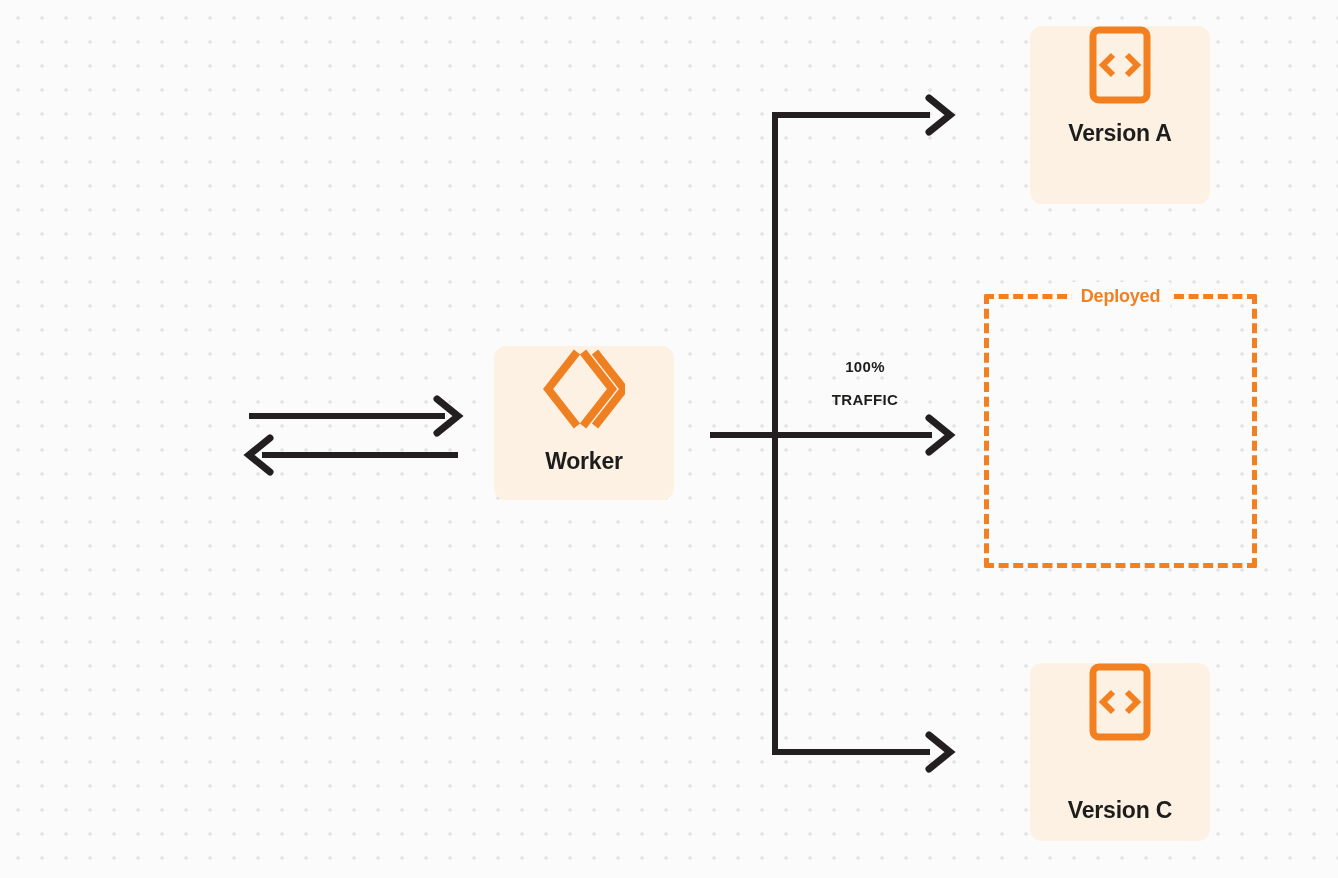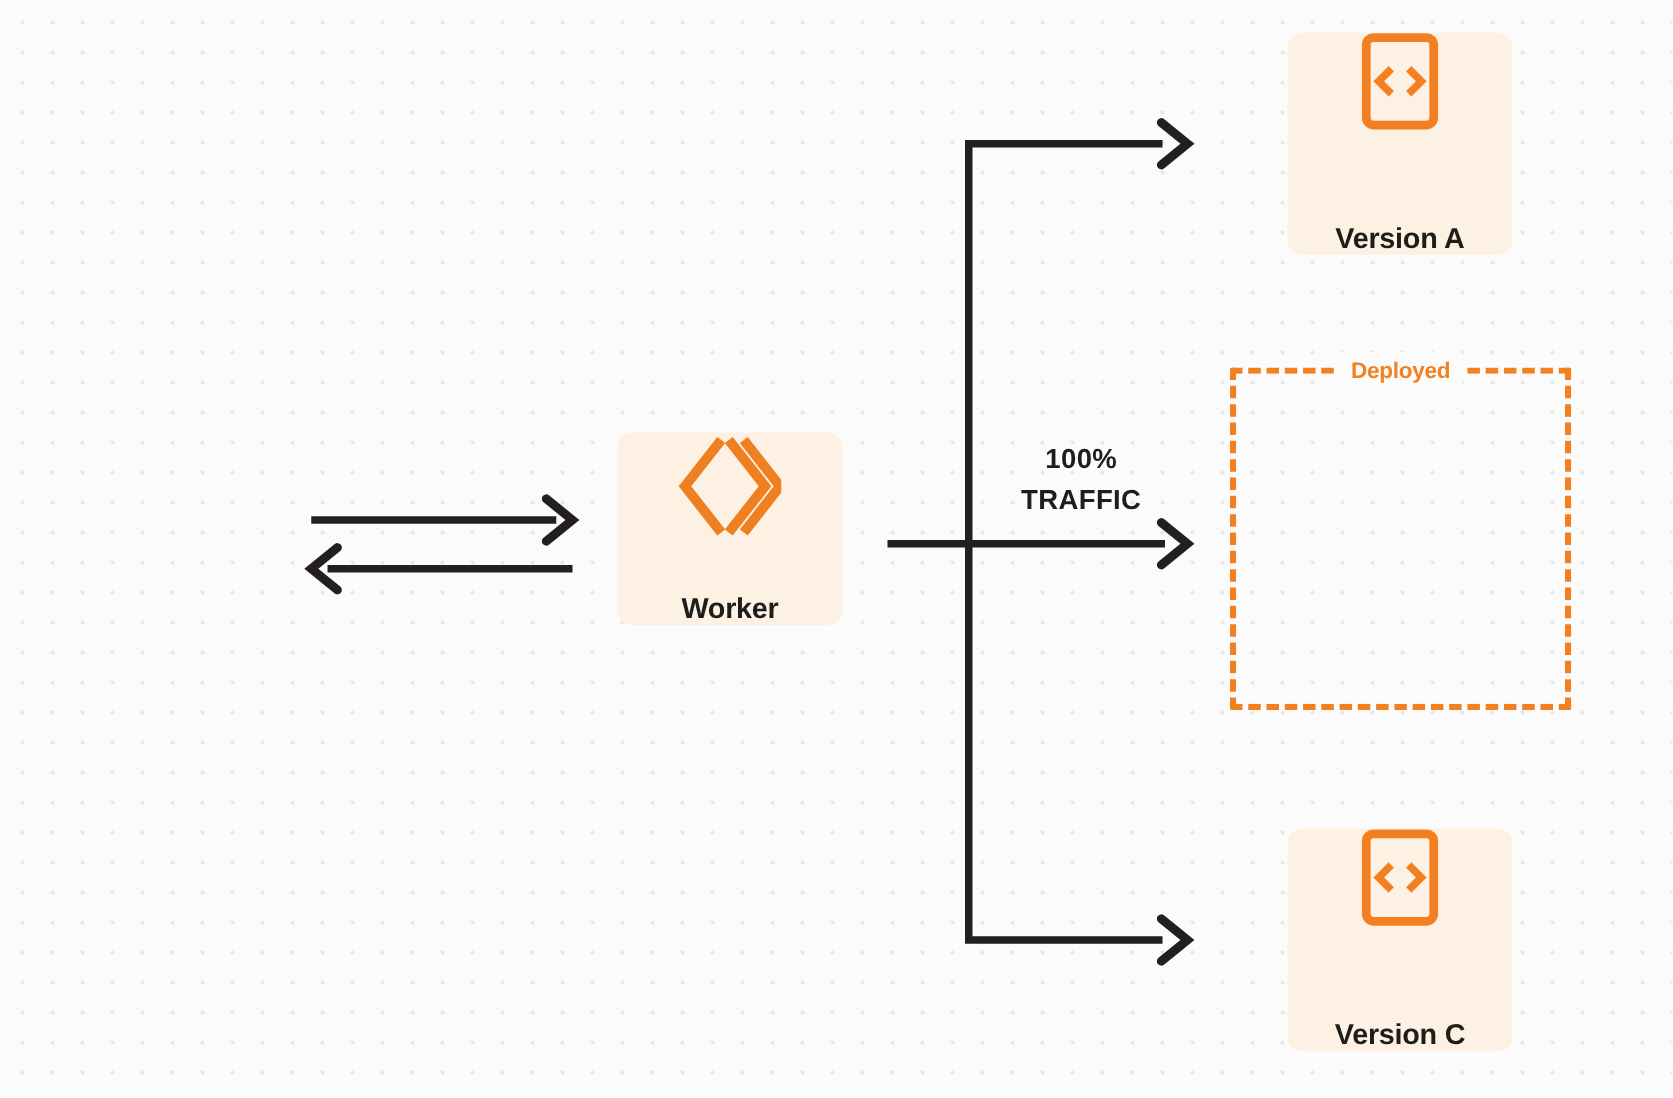--- a/index.html
+++ b/index.html
@@ -19,21 +19,21 @@
     font-family: "Liberation Sans", sans-serif;
   }
 
   
   .node {
     position: absolute;
     border-radius: 12px;
     display: flex;
     flex-direction: column;
     align-items: center;
-    justify-content: space-between;
+    justify-content: flex-start;
     box-sizing: border-box;
   }
   .node-label {
     font-weight: bold;
     color: #1d1d1b;
     letter-spacing: -0.2px;
     white-space: nowrap;
   }
 
   
@@ -59,21 +59,21 @@
   
   .version-node {
     width: 180px;
     height: 178px;
     background: #fdf1e3;
     left: 1030px;
   }
   .version-node .node-label { font-size: 23px; margin-top: 16px; }
   #version-a-node { top: 26px; }
   #version-b-node { top: 346px; }
-  #version-c-node { top: 663px; }
+  #version-c-node { top: 663px; gap: 40px; }
 
   .icon-wrap {
     display: flex;
     align-items: center;
     justify-content: center;
   }
 
   
   #deployed-group {
     position: absolute;
@@ -101,21 +101,21 @@
   }
 
   
   #traffic-label {
     position: absolute;
     left: 790px;
     top: 350px;
     width: 150px;
     text-align: center;
     color: #1d1d1b;
-    font-size: 22px;
+    font-size: 15px;
     font-weight: bold;
     line-height: 33px;
     letter-spacing: 0.3px;
   }
   #traffic-label .pct { display: block; }
   #traffic-label .word { display: block; }
 
   
   #edges {
     position: absolute;

